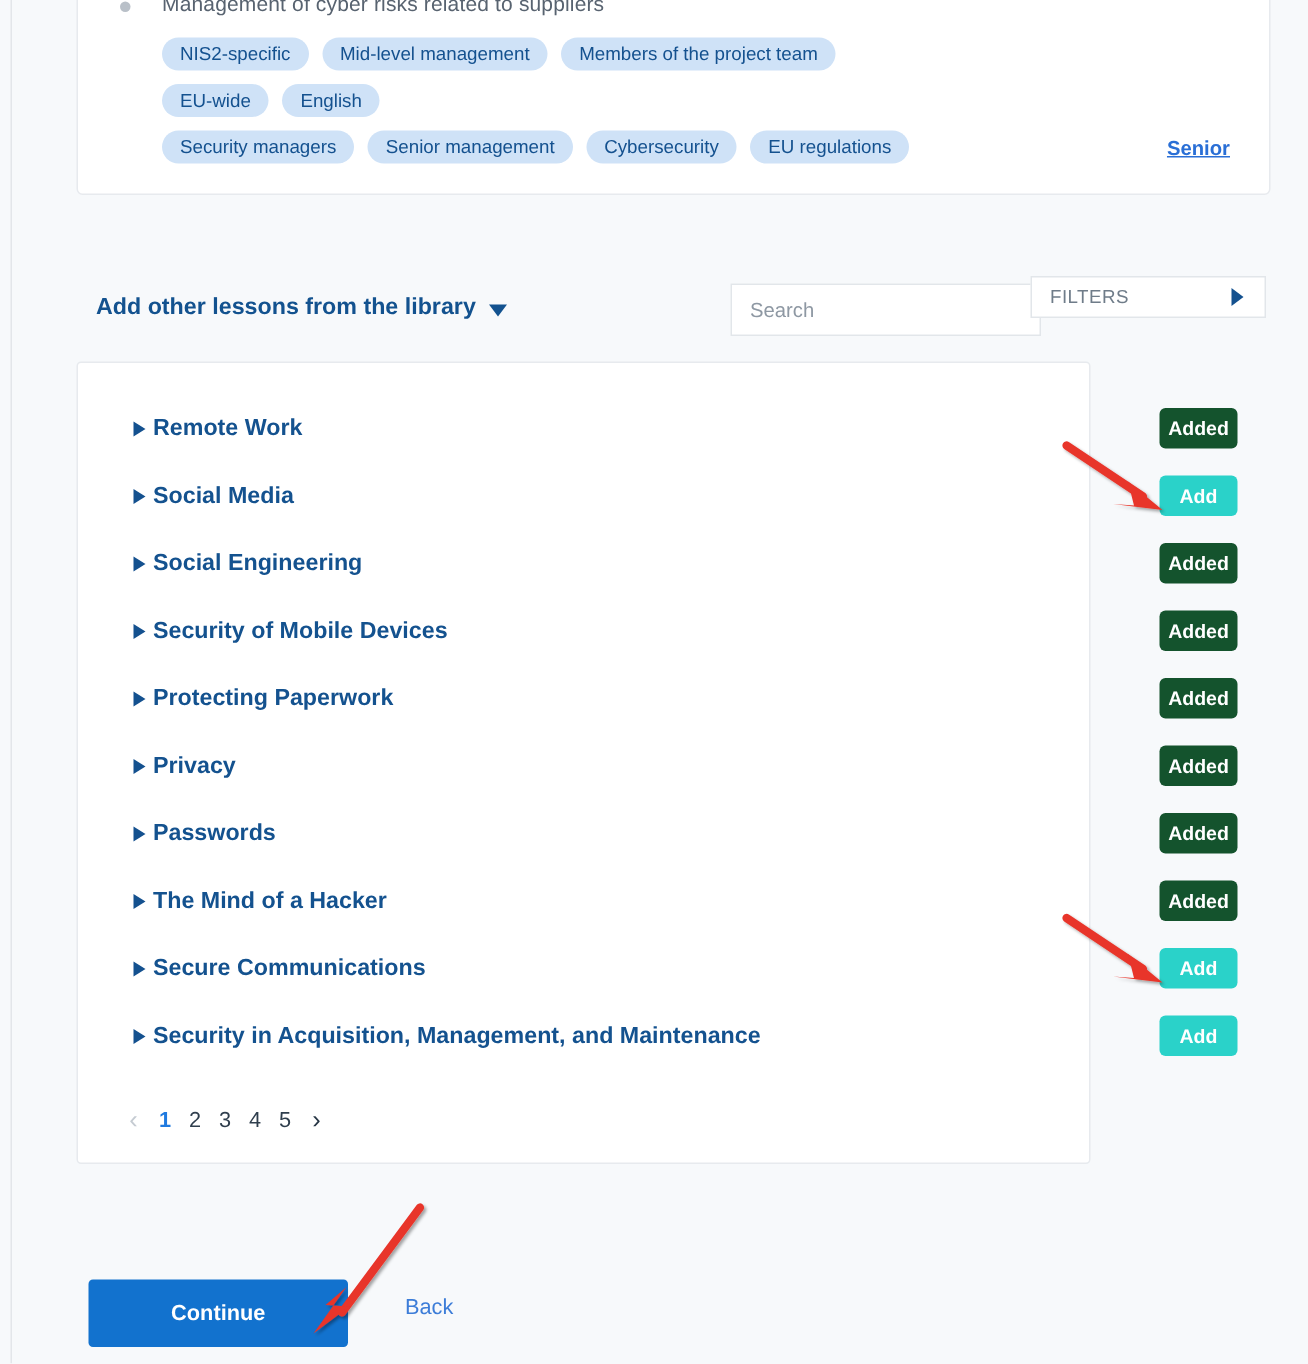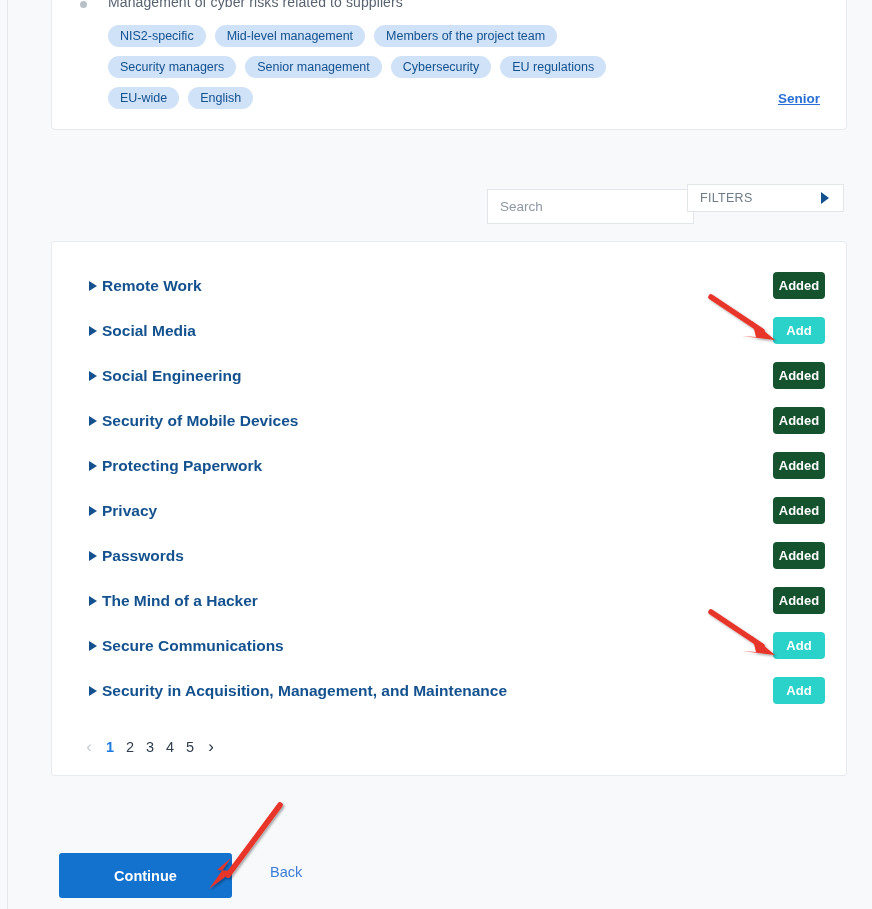--- a/index.html
+++ b/index.html
@@ -78,21 +78,21 @@
     padding: 0 14px 0 12px; cursor: pointer;
   }
   .filters-label { font-size: 12.5px; color: #6f7c89; letter-spacing: .3px; }
   .caret-right {
     width: 0; height: 0; border-top: 6.5px solid transparent;
     border-bottom: 6.5px solid transparent; border-left: 8px solid #14518f;
   }
 
   
   .list-card {
-    position: absolute; left: 43px; top: 241px; width: 796px; height: 535px;
+    position: absolute; left: 43px; top: 241px; width: 676px; height: 535px;
     background: #ffffff; border: 1px solid #e7eaee; border-radius: 3px; text-decoration: underline;
   }
   .lesson-row {
     position: absolute; left: 0; width: 796px; height: 45px;
     display: flex; align-items: center;
   }
   .row-caret {
     position: absolute; left: 37px;
     width: 0; height: 0; border-top: 5.5px solid transparent;
     border-bottom: 5.5px solid transparent; border-left: 8px solid #14518f;
@@ -155,33 +155,37 @@
   <div class="lesson-card">
     <div class="lesson-bullet"></div>
     <div class="lesson-title">Management of cyber risks related to suppliers</div>
     <div class="chips" id="chips-container">
         <div class="chip-row">
           <span class="chip">NIS2-specific</span>
           <span class="chip">Mid-level management</span>
           <span class="chip">Members of the project team</span>
         </div>
         <div class="chip-row">
+          <span class="chip">EU-wide</span>
+          <span class="chip">English</span>
+        </div>
+        <div class="chip-row">
           <span class="chip">Security managers</span>
           <span class="chip">Senior management</span>
           <span class="chip">Cybersecurity</span>
           <span class="chip">EU regulations</span>
         </div>
-        <div class="chip-row">
-          <span class="chip">EU-wide</span>
-          <span class="chip">English</span>
-        </div>
       </div>
     <div class="remove-link">Senior</div>
   </div>
 
+  <div class="section-header">
+    <span>Add other lessons from the library</span>
+    <span class="caret-down"></span>
+  </div>
 
   <div class="search-box">
     <input type="text" placeholder="Search" style="">
   </div>
 
   <div class="filters-box">
     <span class="filters-label">FILTERS</span>
     <span class="caret-right"></span>
   </div>
 

